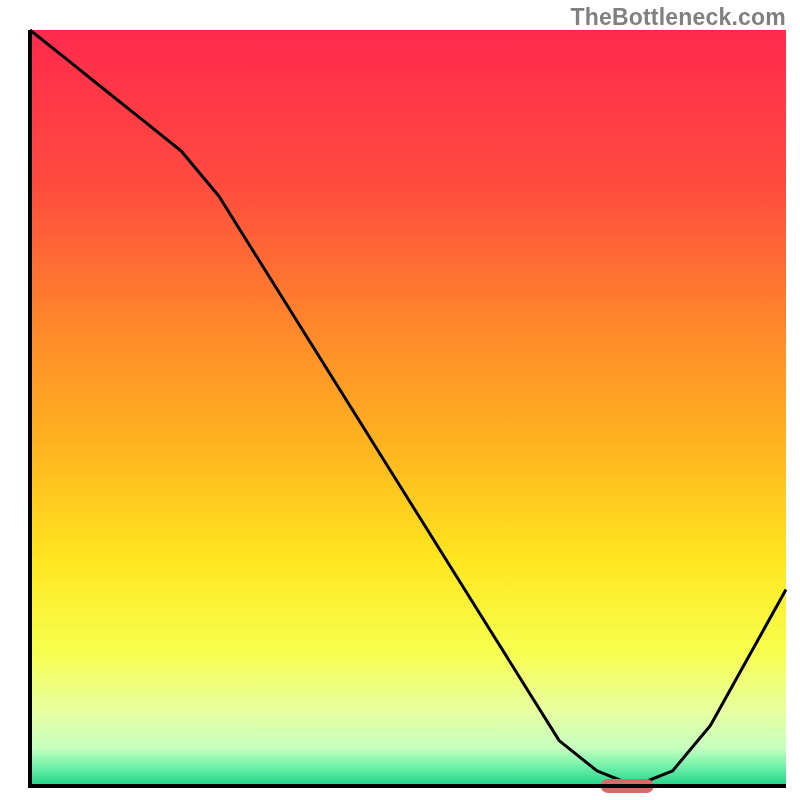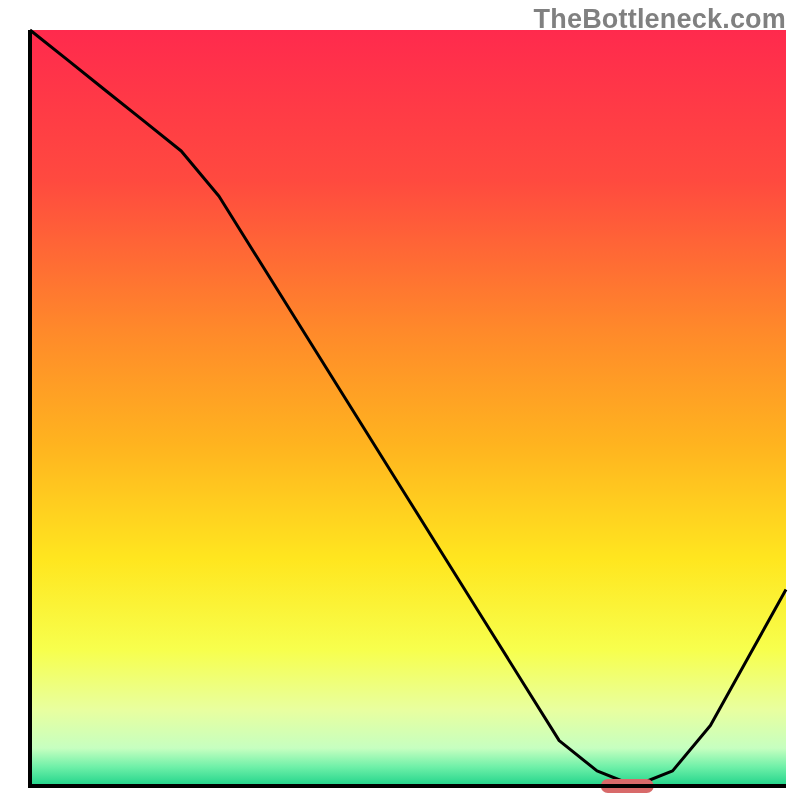--- a/index.html
+++ b/index.html
@@ -13,21 +13,21 @@
   .frame {
     position: relative;
     width: 800px;
     height: 800px;
   }
   .watermark {
     position: absolute;
     top: 4px;
     right: 14px;
     color: #808080;
-    font-size: 27px;
+    font-size: 23px;
     font-weight: 600;
     letter-spacing: 0.2px;
   }
   svg {
     display: block;
   }
 </style>
 </head>
 <body>
 

